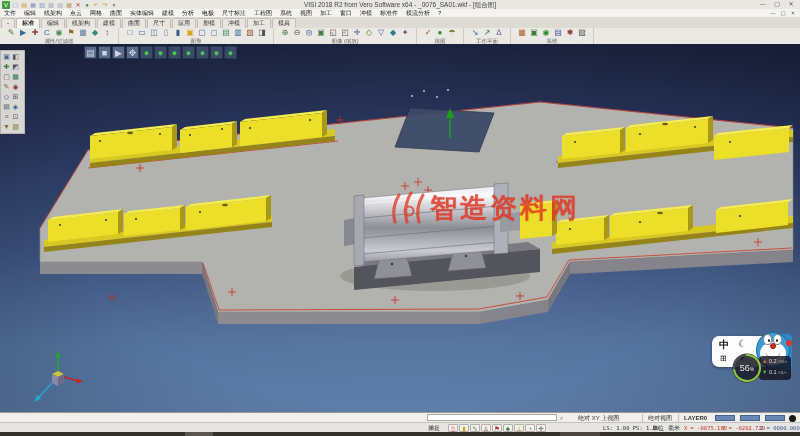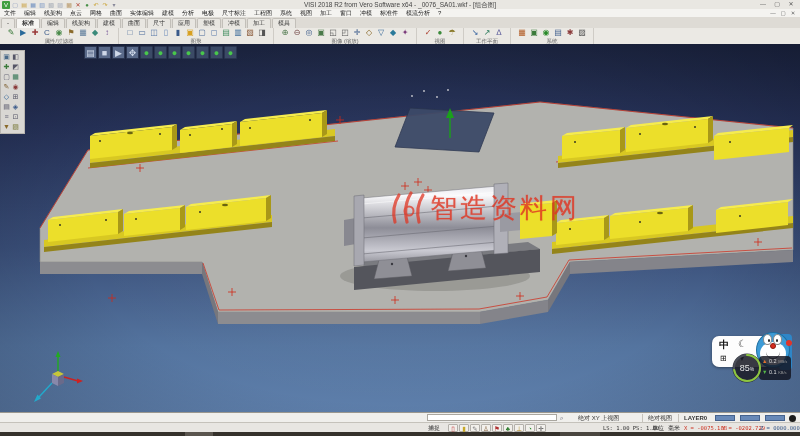--- a/index.html
+++ b/index.html
@@ -42,21 +42,21 @@
   .float-toolbar{position:absolute;left:84px;top:2px;display:flex;}
   .float-toolbar .ic{width:13px;height:13px;line-height:13px;font-size:9px;text-align:center;
       margin-right:1px;border:1px solid #2a3550;border-radius:1px;box-sizing:border-box;}
   
   .left-strip{position:absolute;left:0;top:6px;width:21px;background:#d9d7d3;border:1px solid #b8b5b0;
       display:flex;padding:1px;}
   .left-strip .col{display:flex;flex-direction:column;}
   .left-strip .ic{width:9px;height:10px;line-height:10px;font-size:7px;text-align:center;}
   
   .watermark{position:absolute;left:388px;top:146px;display:flex;align-items:center;opacity:0.82;}
-  .watermark .wm-text{font-size:27px;font-weight:normal;color:#e03522;letter-spacing:3px;white-space:nowrap;
+  .watermark .wm-text{font-size:27px;font-weight:bold;color:#e03522;letter-spacing:3px;white-space:nowrap;
       text-shadow:0 0 1px rgba(224,53,34,0.5);}
   
   .ime{position:absolute;left:712px;top:290px;width:80px;height:40px;}
   .ime .pill{position:absolute;left:0;top:2px;width:62px;height:31px;background:#fdfdfd;border-radius:7px;
       box-shadow:0 1px 3px rgba(0,0,0,0.4);}
   .ime .pill .cell{position:absolute;font-size:10px;color:#111;line-height:10px;}
   .ime .bluestrip{position:absolute;left:67px;top:0;width:13px;height:36px;background:#2e86c8;border-radius:4px;}
   .dora{position:absolute;left:44px;top:-2px;width:34px;height:36px;}
   .dora .head{position:absolute;inset:0;background:#3d9bd6;border-radius:50%;border:1px solid #1f6ea0;box-sizing:border-box;}
   .dora .face{position:absolute;left:4px;top:10px;width:26px;height:23px;background:#fff;border-radius:50%;}
@@ -497,21 +497,21 @@
         <div><span class="d">▼</span>
           <span>0.1</span>
           <small>KB/s</small></div>
       </div>
       <div class="ringbox">
         <svg width="32" height="32" viewBox="0 0 32 32">
           <circle cx="16" cy="16" r="14.5" fill="#1c1e28" opacity="0.88"></circle>
           <circle cx="16" cy="16" r="13" fill="none" stroke="#4a4e58" stroke-width="2"></circle>
           <circle cx="16" cy="16" r="13" fill="none" stroke="#8dc63f" stroke-width="2" stroke-dasharray="58.9 22.8" stroke-linecap="round" transform="rotate(-90 16 16)"></circle>
         </svg>
-        <div class="pct"><span>85</span><small>%</small></div>
+        <div class="pct"><span>56</span><small>%</small></div>
       </div>
     </div>
   </div>
 
   <div class="status1">
     <input class="cmd-input" value="" style="">
     <span class="s1-item" style="left:560px;color:#556;">⌕</span>
     <span class="s1-item" style="left:578px">绝对 XY 上视图</span>
     <div class="s1-sep" style="left:642px"></div>
     <span class="s1-item" style="left:648px">绝对视图</span>

